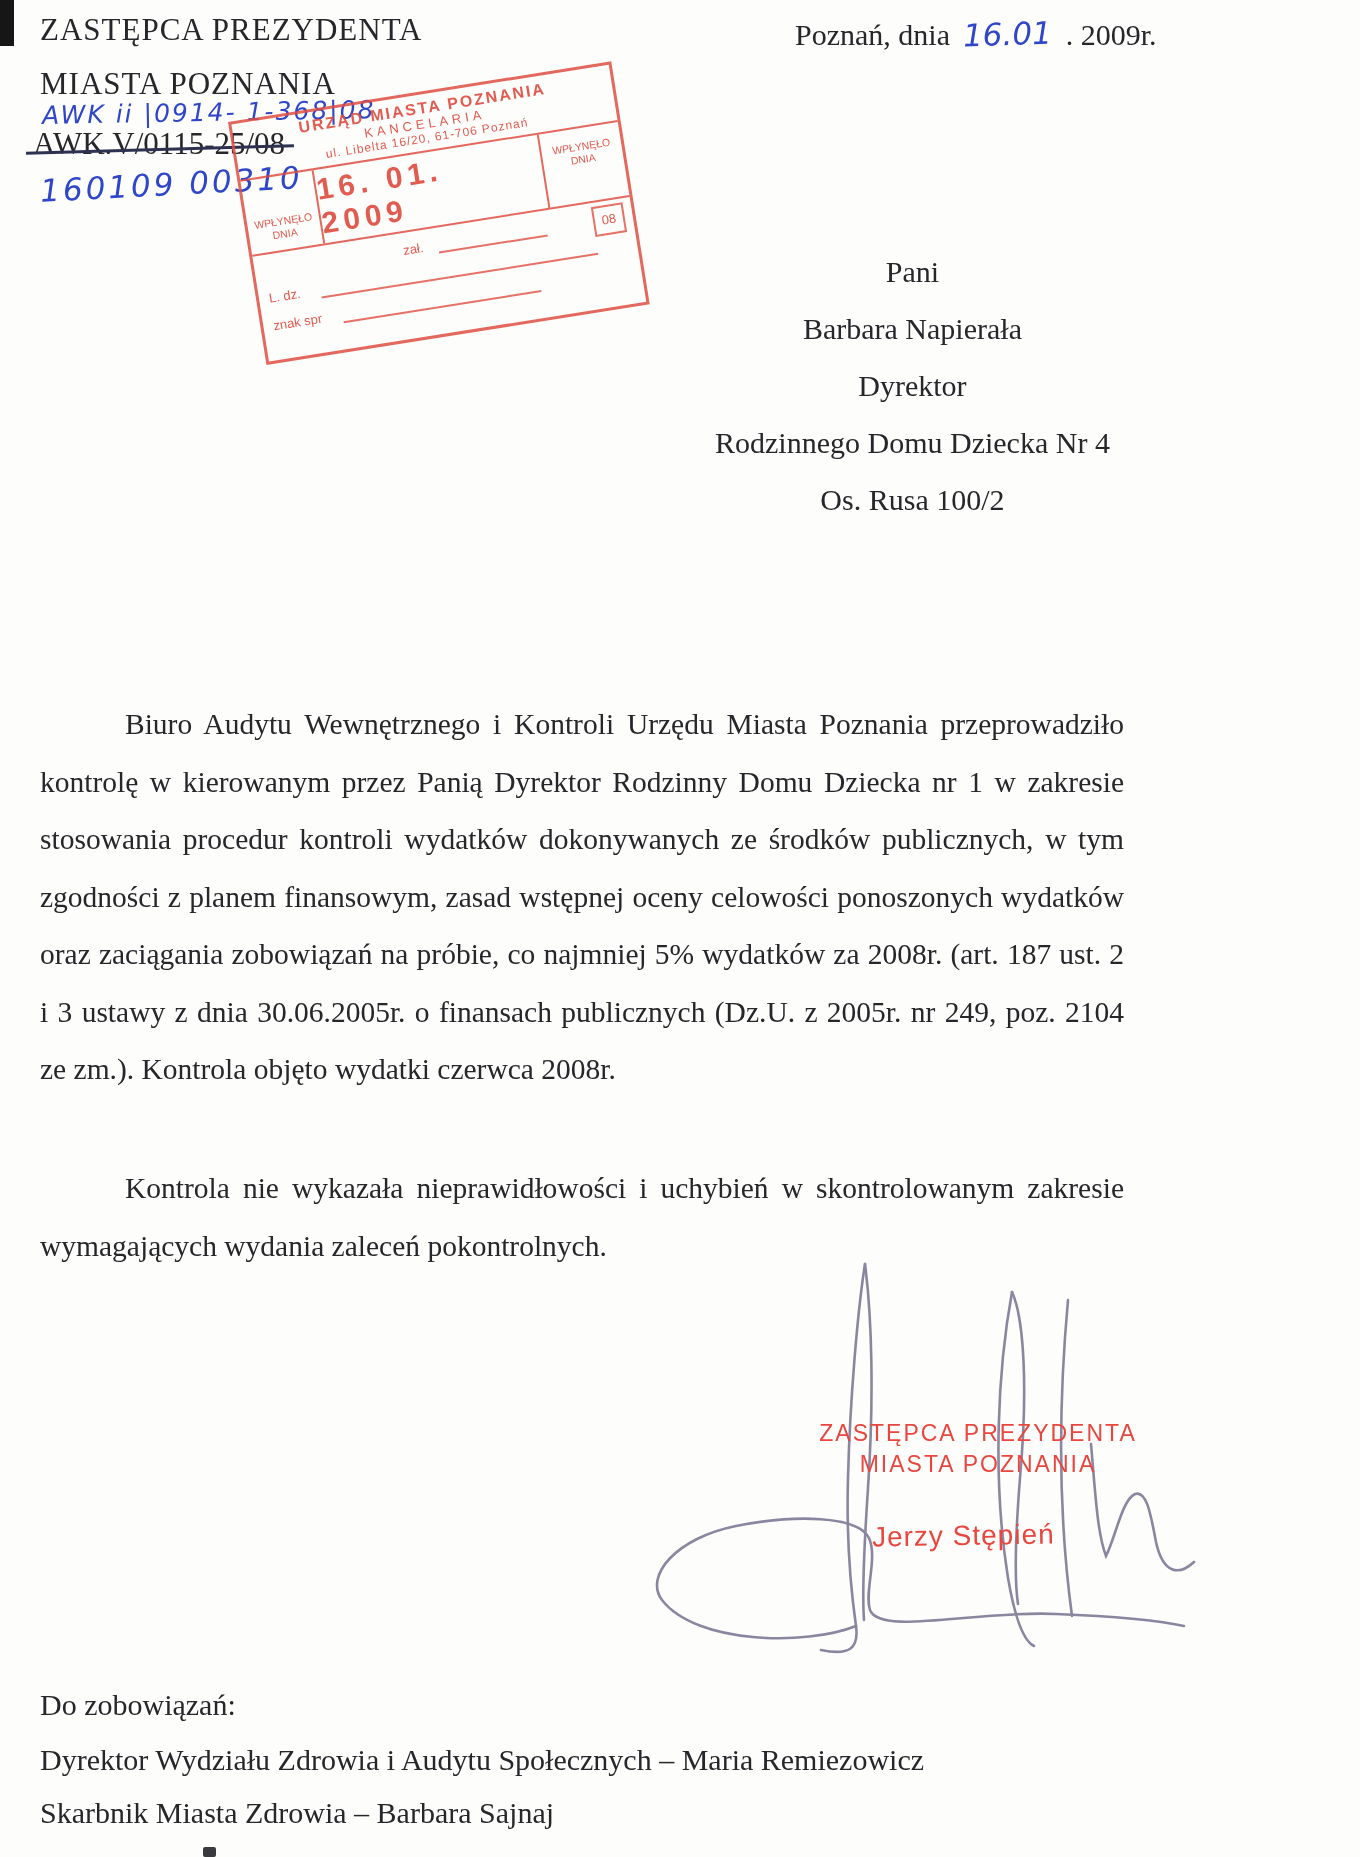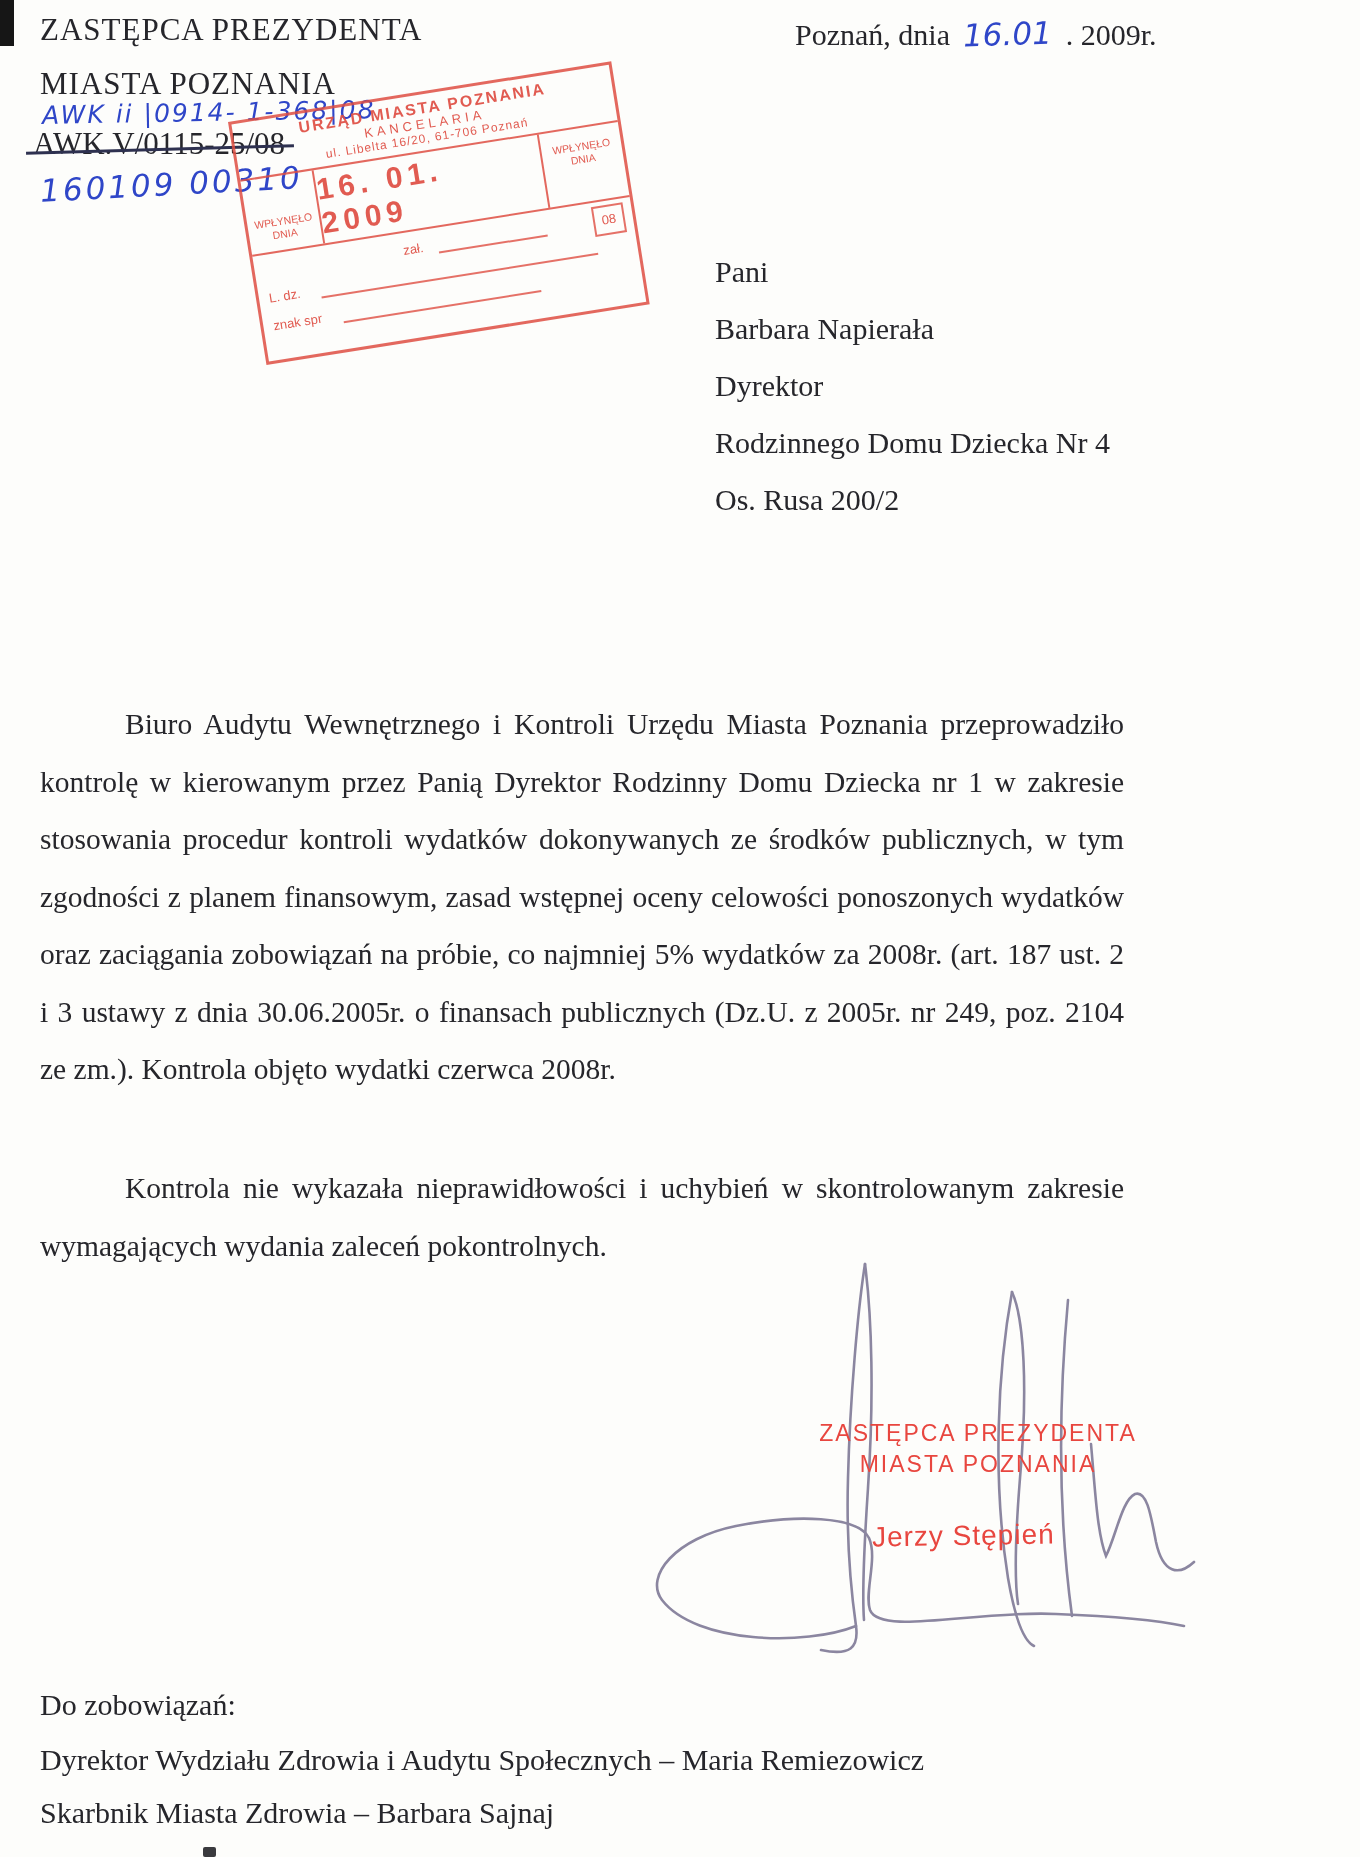--- a/index.html
+++ b/index.html
@@ -49,21 +49,21 @@
   .zal-label{position:absolute;left:150px;top:10px;}
   .zal-line{position:absolute;left:185px;top:24px;width:110px;border-bottom:2px solid rgba(222,77,66,0.8);}
   .zal-box{position:absolute;right:8px;top:4px;width:28px;height:26px;border:2px solid rgba(222,77,66,0.8);text-align:center;line-height:26px;font-size:13px;}
   .ldz-row{position:relative;height:26px;font-size:13px;}
   .ldz-label{position:absolute;left:10px;top:2px;}
   .ldz-line{position:absolute;left:62px;top:16px;width:280px;border-bottom:2px solid rgba(222,77,66,0.8);}
   .znak-row{position:relative;height:28px;font-size:13px;}
   .znak-label{position:absolute;left:10px;top:4px;}
   .znak-line{position:absolute;left:80px;top:18px;width:200px;border-bottom:2px solid rgba(222,77,66,0.8);}
   
-  .recipient{left:715px;top:243px;font-size:30px;line-height:57px;white-space:nowrap;}
+  .recipient{left:715px;top:243px;font-size:30px;line-height:57px;white-space:nowrap;text-align:center;}
   
   .para{left:40px;width:1084px;font-size:29.5px;line-height:57.5px;text-align:justify;text-indent:85px;}
   .para1{top:696px;}
   .para2{top:1160px;}
   
   .sig-svg{left:636px;top:1248px;}
   .sig-stamp{left:778px;top:1418px;width:400px;text-align:center;color:#e8463f;font-family:"Liberation Sans",sans-serif;font-size:23px;letter-spacing:2px;line-height:31px;}
   .sig-name{left:872px;top:1520px;color:#e8463f;font-family:"Liberation Sans",sans-serif;font-size:28px;letter-spacing:1px;transform:rotate(-1deg);}
   
   .footer-head{left:40px;top:1688px;font-size:30px;}
@@ -116,21 +116,21 @@
       <span class="znak-label">znak spr</span>
       <span class="znak-line"></span>
     </div>
   </div>
 
   <div class="abs recipient">
     <div>Pani</div>
     <div>Barbara Napierała</div>
     <div>Dyrektor</div>
     <div>Rodzinnego Domu Dziecka Nr 4</div>
-    <div>Os. Rusa 200/2</div>
+    <div>Os. Rusa 100/2</div>
   </div>
 
   <div class="abs para para1">Biuro Audytu Wewnętrznego i Kontroli Urzędu Miasta Poznania przeprowadziło kontrolę w kierowanym przez Panią Dyrektor Rodzinny Domu Dziecka nr 1 w zakresie stosowania procedur kontroli wydatków dokonywanych ze środków publicznych, w tym zgodności z planem finansowym, zasad wstępnej oceny celowości ponoszonych wydatków oraz zaciągania zobowiązań na próbie, co najmniej 5% wydatków za 2008r. (art. 187 ust. 2 i 3 ustawy z dnia 30.06.2005r. o finansach publicznych (Dz.U. z 2005r. nr 249, poz. 2104 ze zm.). Kontrola objęto wydatki czerwca 2008r.</div>
   <div class="abs para para2">Kontrola nie wykazała nieprawidłowości i uchybień w skontrolowanym zakresie wymagających wydania zaleceń pokontrolnych.</div>
 
   <svg class="abs sig-svg" width="560" height="430" viewBox="0 0 560 430" fill="none">
     <g stroke="#8b86a0" stroke-width="2.6" stroke-linecap="round" fill="none">
       <path d="M229,16 C222,60 214,150 212,230 C210,300 216,350 220,378 C223,400 214,408 185,402"></path>
       <path d="M229,16 C236,70 238,150 232,240 C228,300 226,345 228,372"></path>
       <path d="M220,378 C170,398 60,396 26,352 C8,328 40,290 100,278 C160,266 222,268 233,290 C242,310 228,345 234,362 C244,388 340,362 420,366 C470,368 520,372 548,378"></path>

